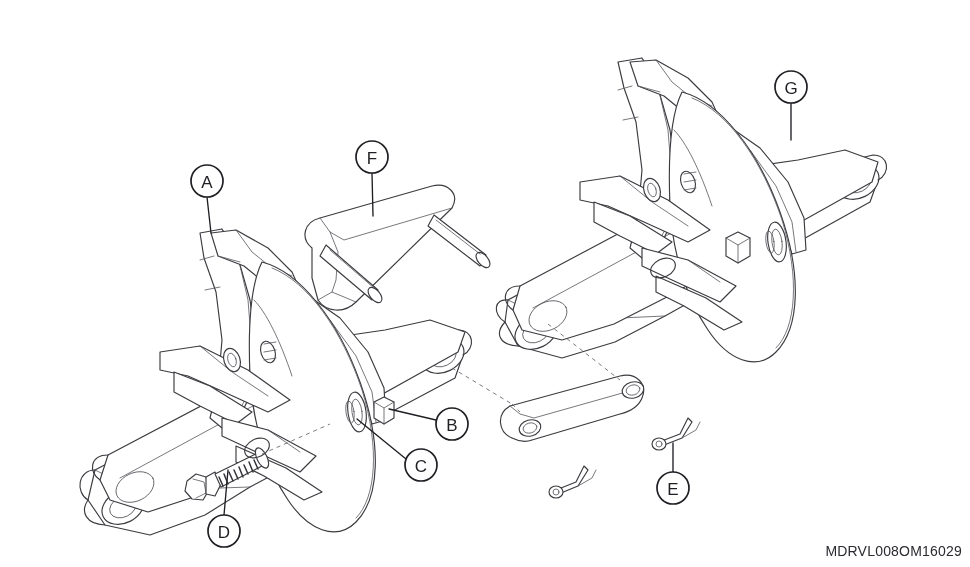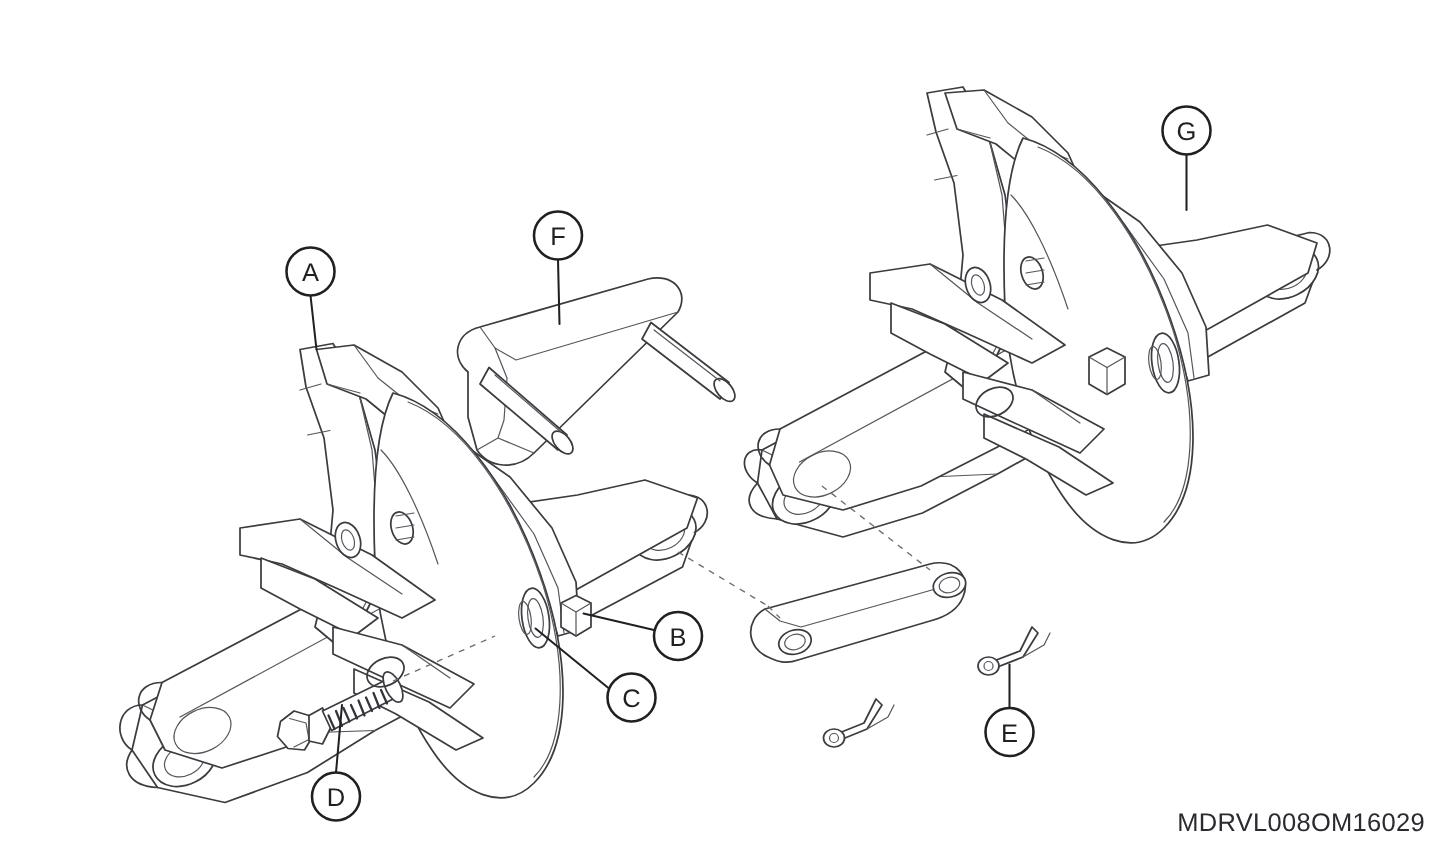--- a/index.html
+++ b/index.html
@@ -72,24 +72,24 @@
     dominant-baseline: central;
   }
   .thread {
     fill: none;
     stroke: #33333a;
     stroke-width: 1.5;
     stroke-linecap: round;
   }
   .code-text {
     position: absolute;
-    right: 20px;
+    right: 8px;
     bottom: 8px;
     font-family: "Liberation Sans", sans-serif;
-    font-size: 17px;
+    font-size: 14px;
     color: #2a2a30;
     letter-spacing: 0.2px;
     white-space: nowrap;
     text-align: center;
   }
 </style>
 </head>
 <body>
 
 <div id="diagram-root">

